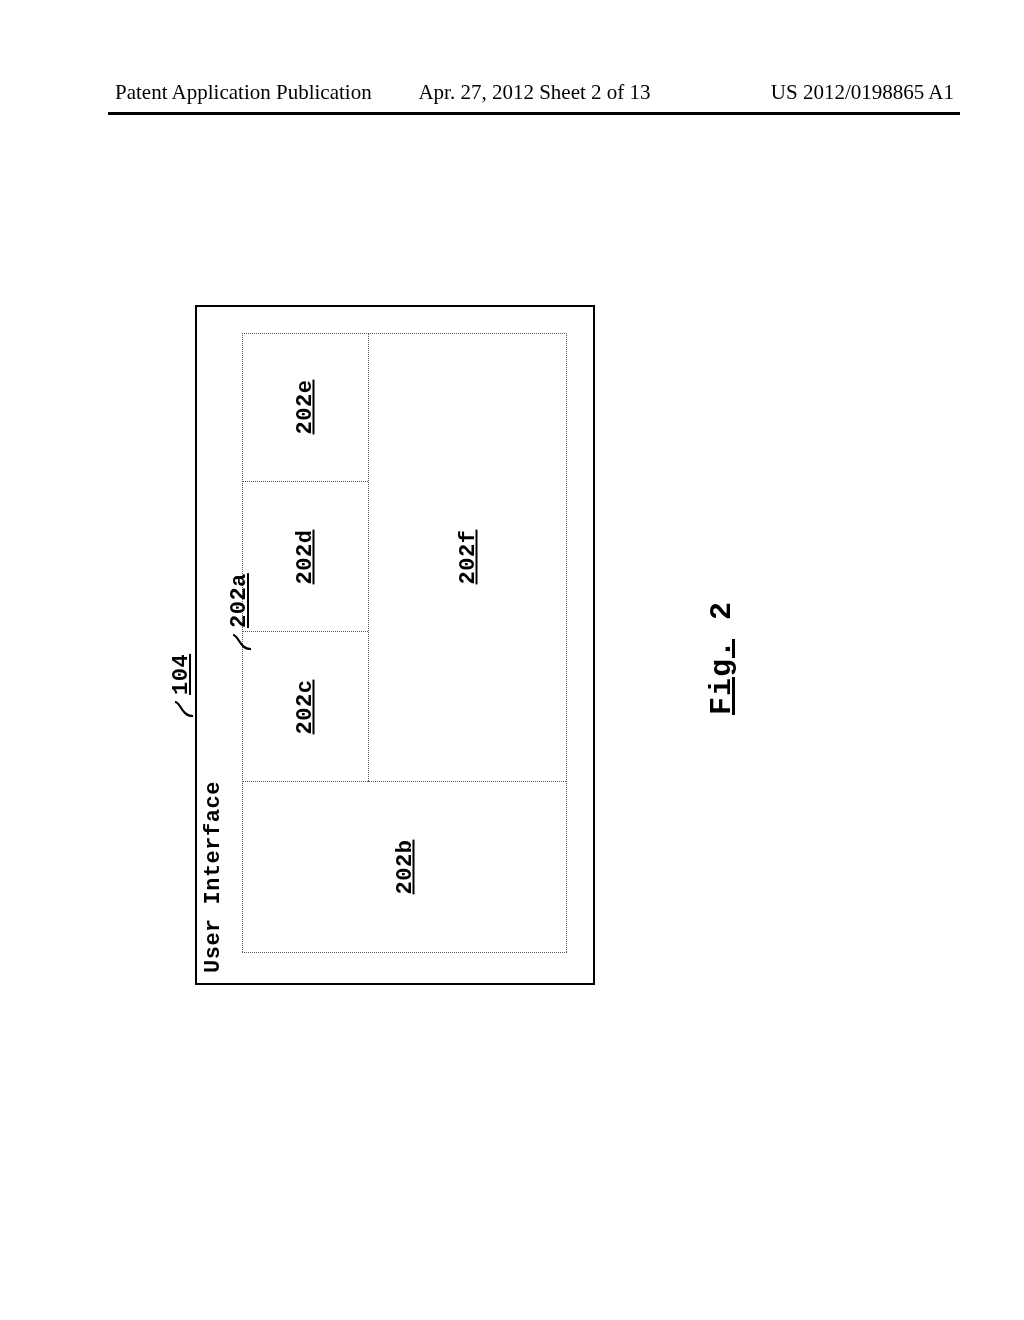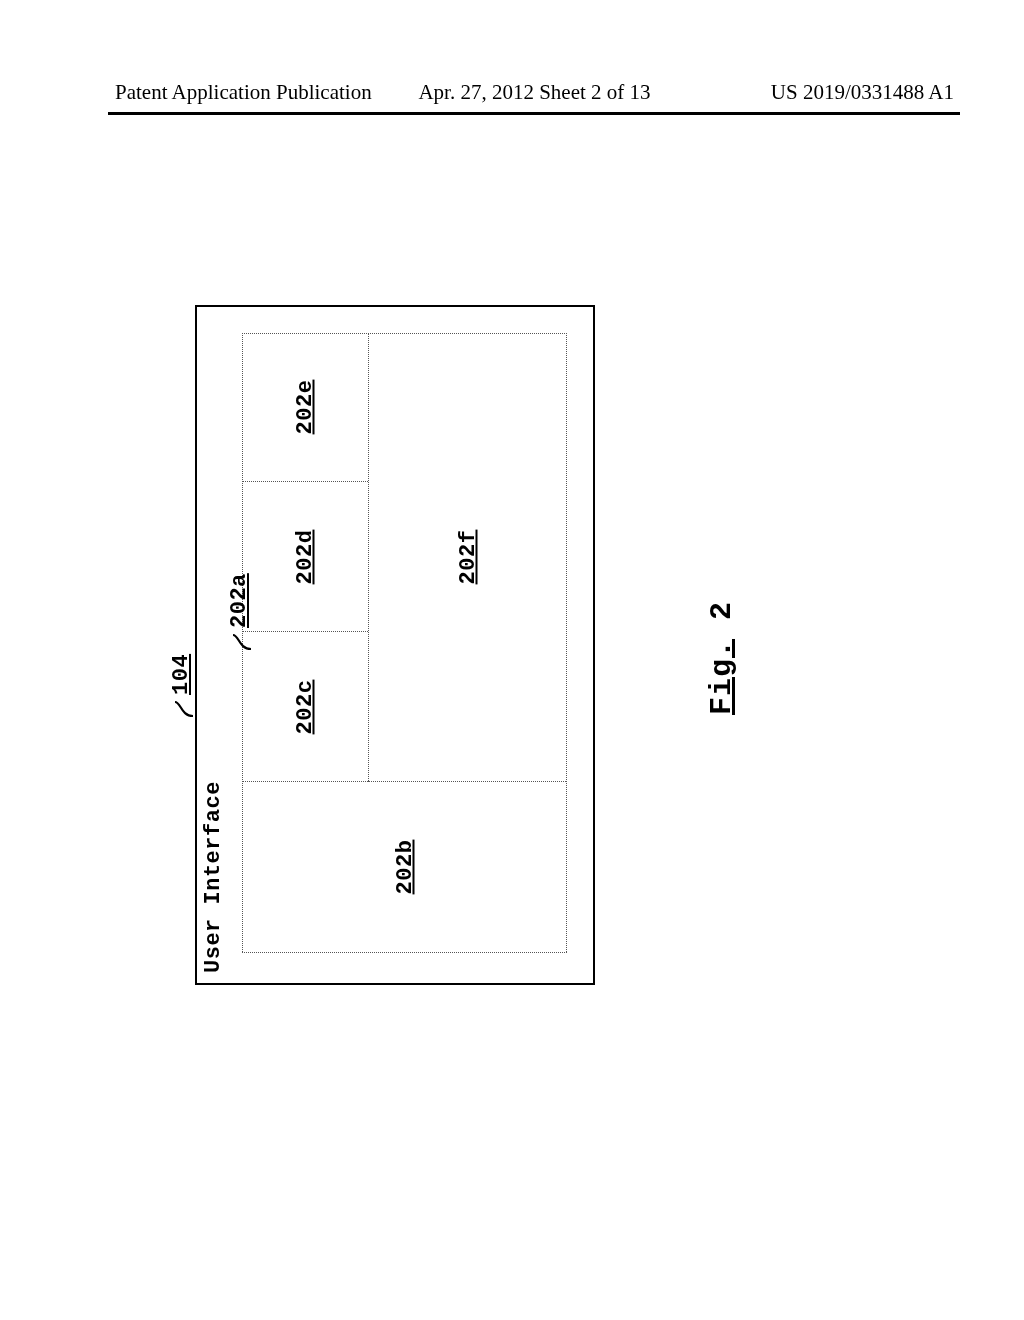--- a/index.html
+++ b/index.html
@@ -146,21 +146,21 @@
   }
   .figcap .figword { text-decoration: underline; }
 </style>
 </head>
 <body>
 <div class="page">
 
   <div class="header">
     <span class="hl">Patent Application Publication</span>
     <span class="hc">Apr. 27, 2012  Sheet 2 of 13</span>
-    <span class="hr">US 2019/0331488 A1</span>
+    <span class="hr">US 2012/0198865 A1</span>
   </div>
   <div class="header-rule"></div>
 
   <div class="fig-wrap">
     <div class="fig-rotator">
 
       <div class="outer-box">
         <div class="outer-title monoserif">User Interface</div>
 
         <div class="inner-box">

